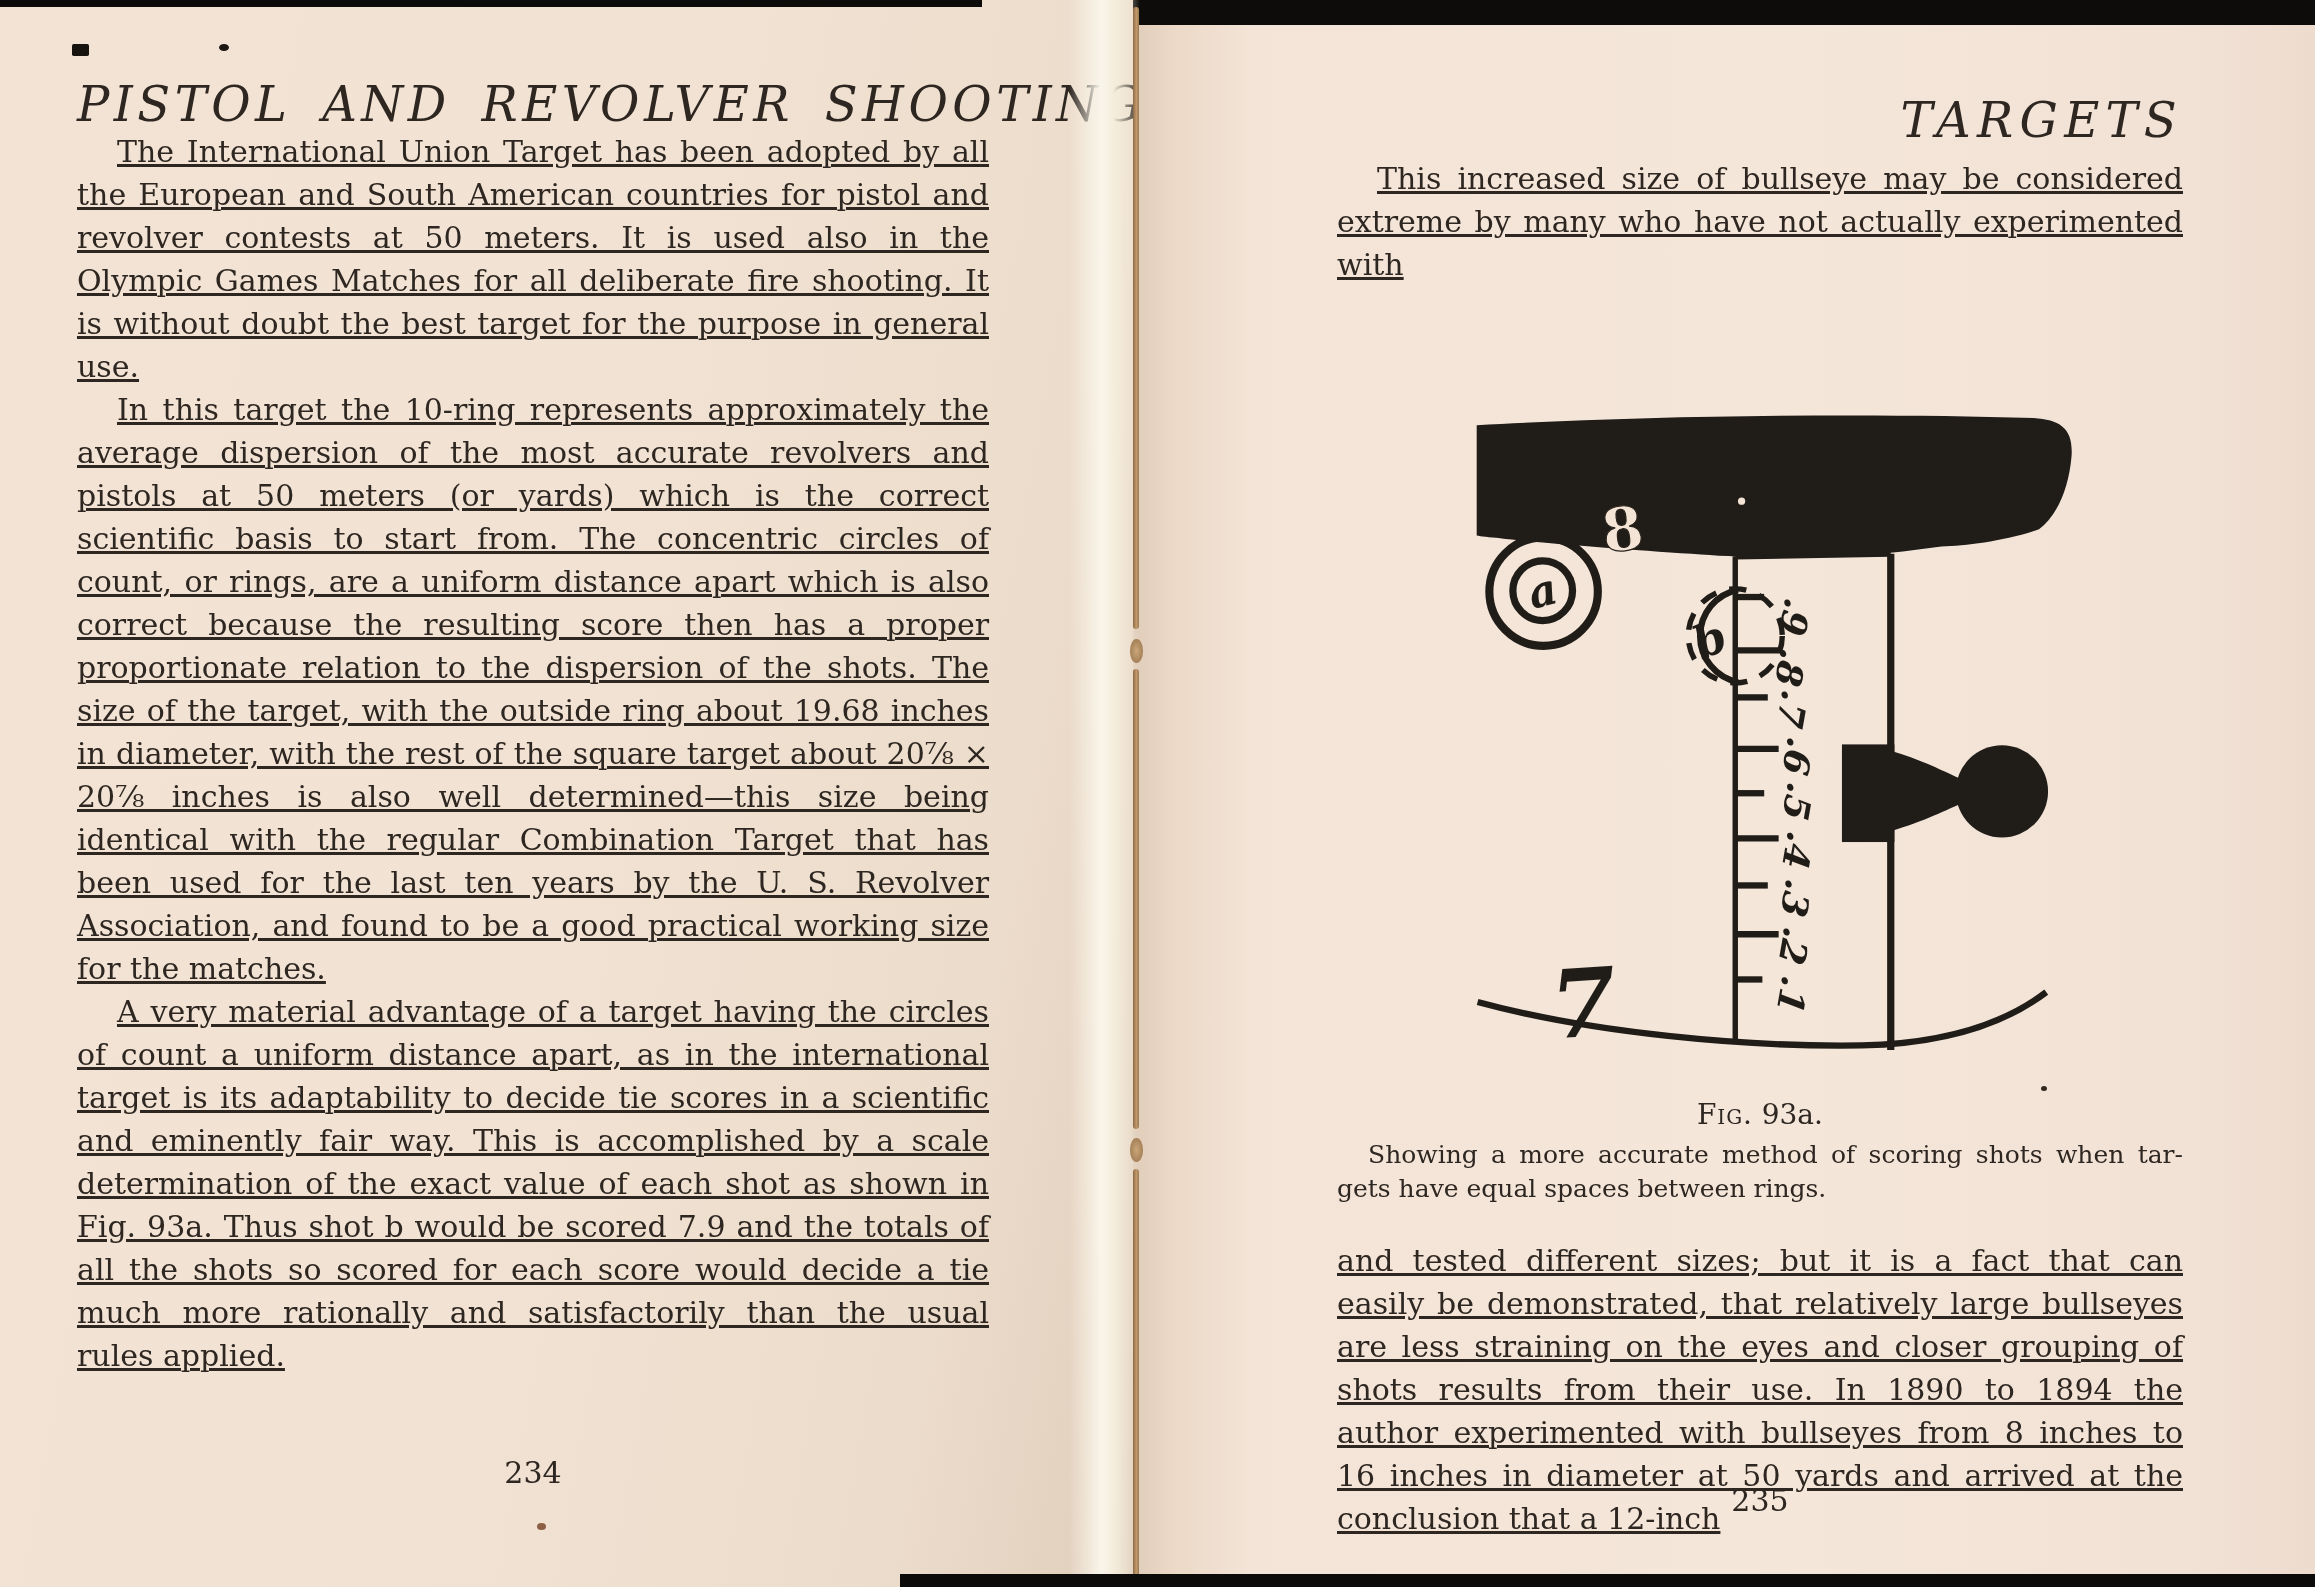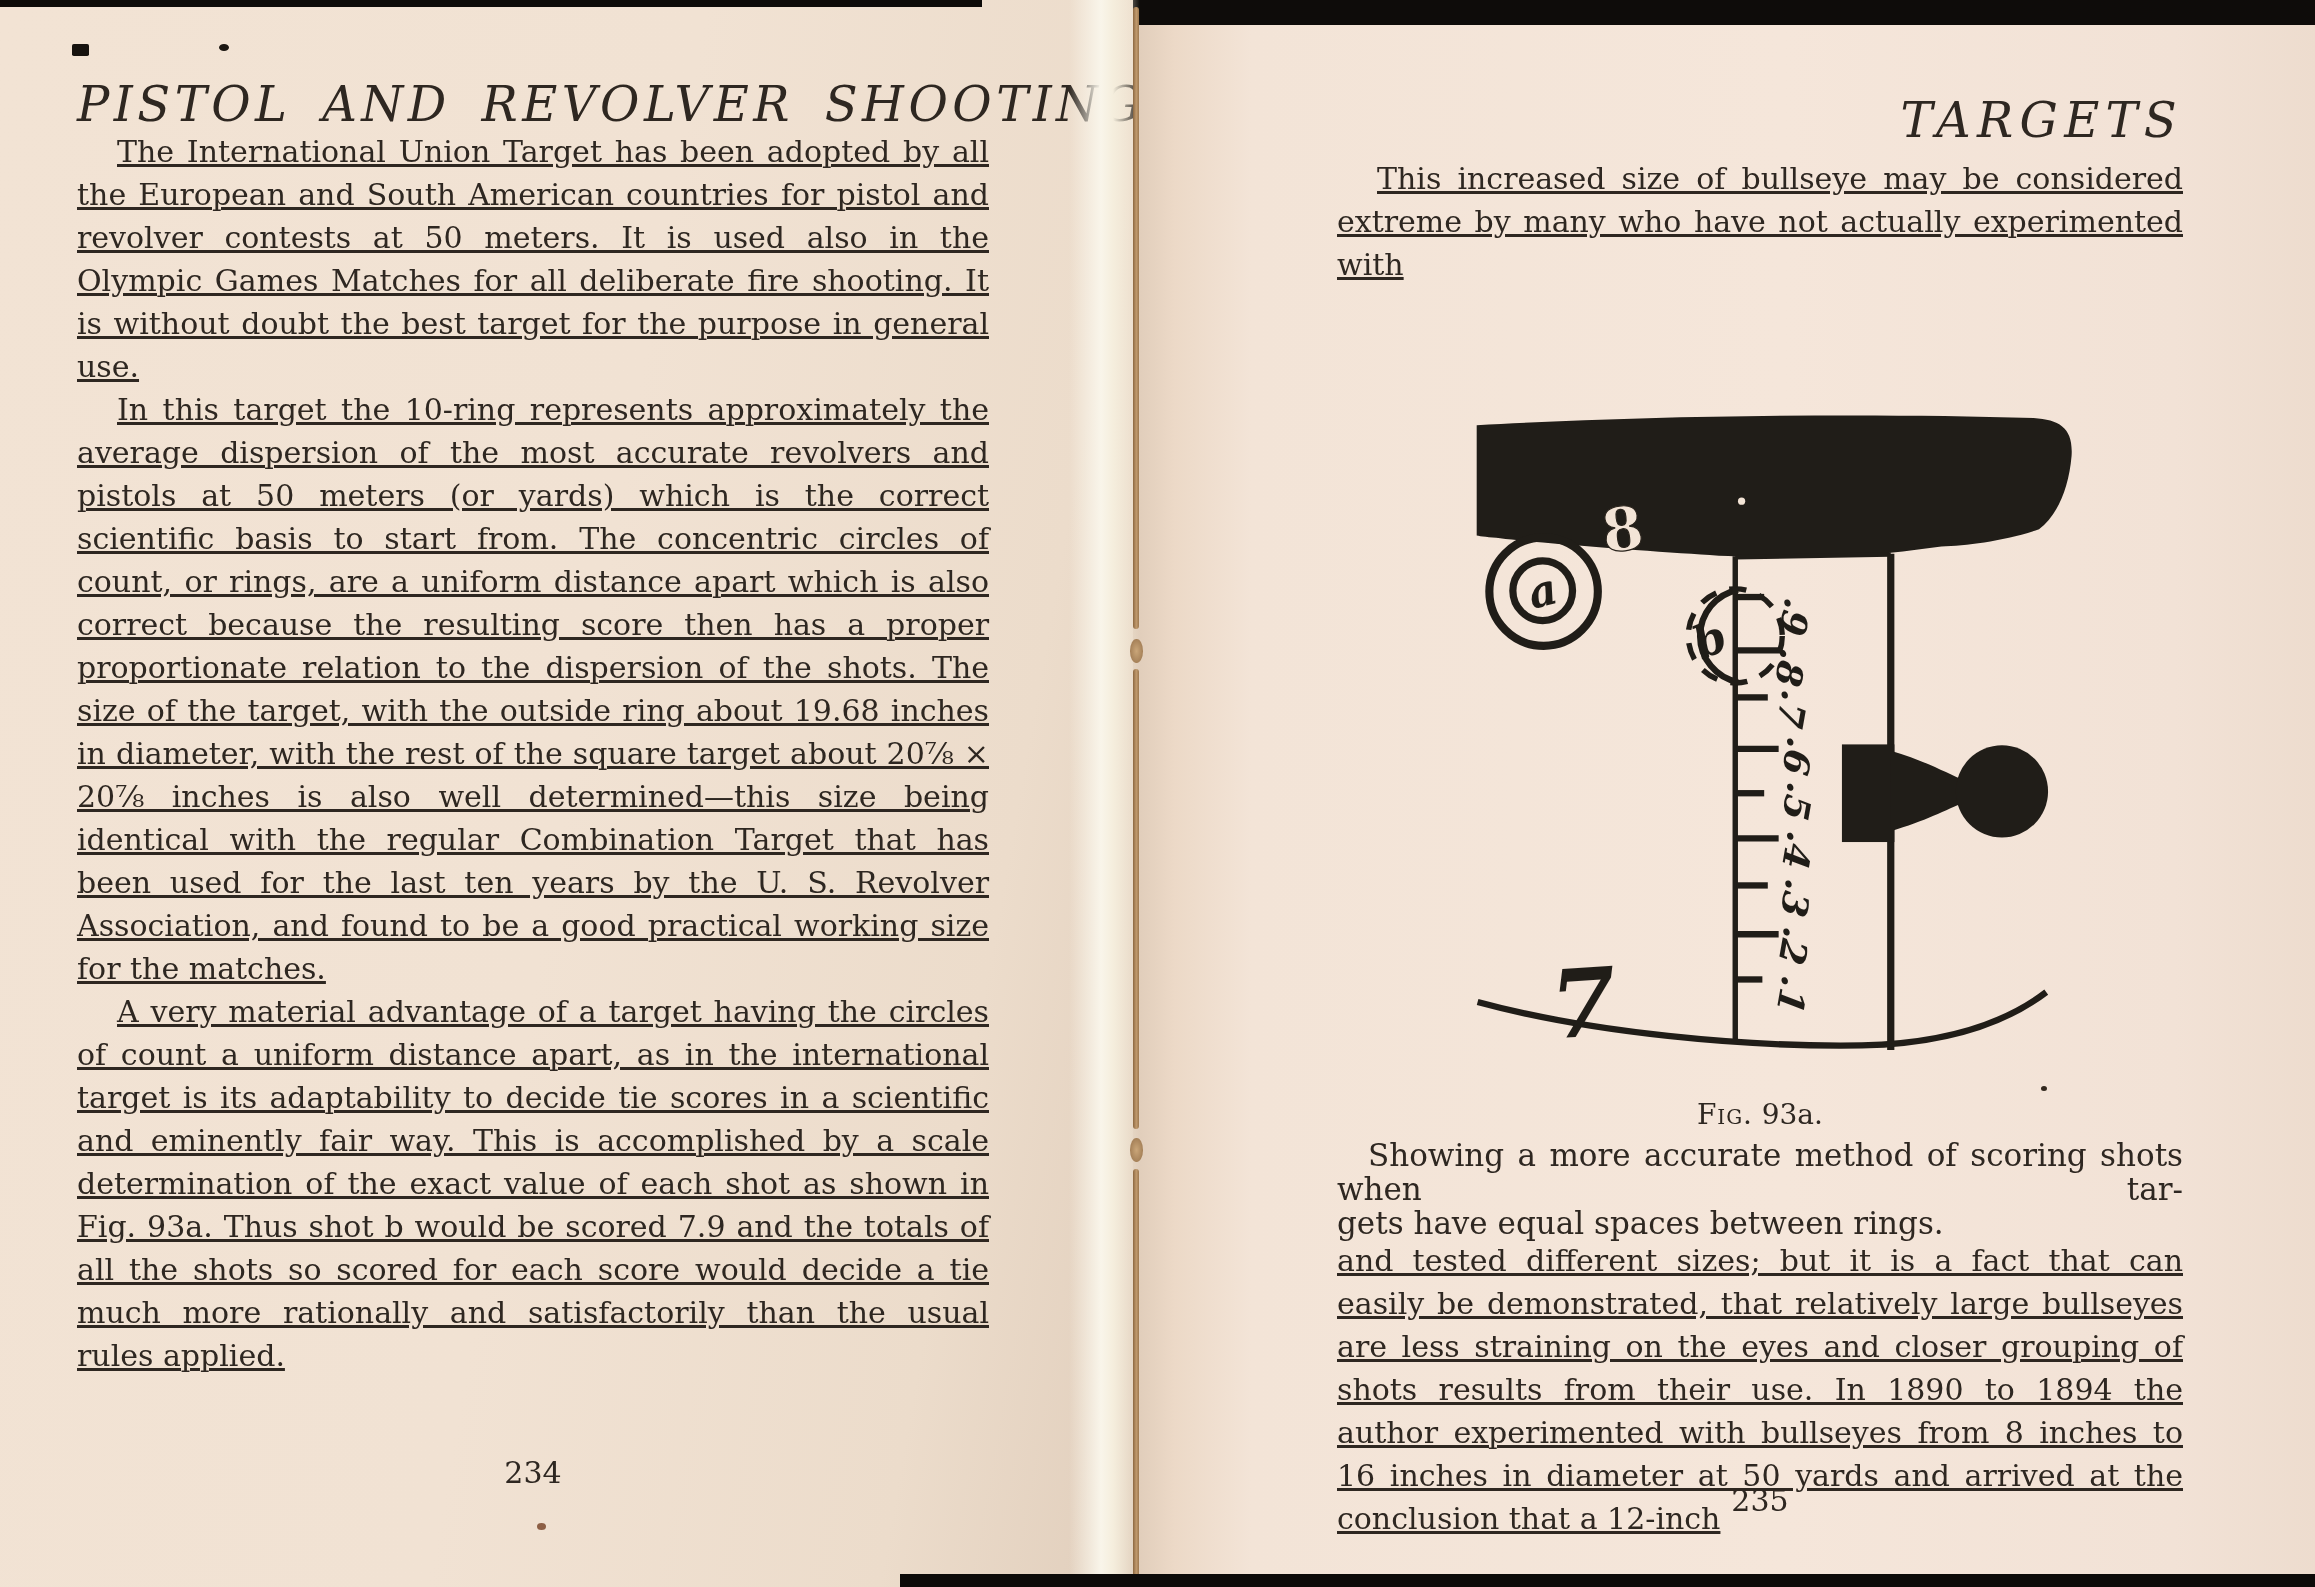--- a/index.html
+++ b/index.html
@@ -40,21 +40,21 @@
     color:#2e2721;letter-spacing:4.5px;word-spacing:11px;white-space:nowrap;}
   .body-block{position:absolute;font-size:30px;line-height:43px;color:#2e2721;text-align:justify;}
   .body-block p{margin:0;text-indent:40px;text-decoration:underline;}
   .no-indent{text-indent:0 !important;}
   .page-num{position:absolute;text-align:center;font-size:30px;color:#2e2721;}
 
   .fig-wrap{position:absolute;left:340px;top:384px;width:633px;height:669px;}
   .fig-caption-label{position:absolute;left:204px;top:1073px;width:846px;text-align:center;
     font-size:28px;color:#2e2721;}
   .fig-caption-label .sc{font-variant:small-caps;letter-spacing:0.9px;}
-  .fig-caption{position:absolute;left:204px;top:1113px;width:846px;font-size:31px;
+  .fig-caption{position:absolute;left:204px;top:1113px;width:846px;font-size:25px;
     line-height:34px;color:#2e2721;}
   .cap-line1{display:block;text-align:justify;text-align-last:justify;text-indent:31px;}
   .cap-line2{display:block;}
 
   .lp-head{left:77px;top:76px;width:912px;}
   .lp-body{left:77px;top:130px;width:912px;}
   .lp-num{left:77px;top:1455px;width:912px;}
   .rp-head{left:204px;top:67px;width:846px;letter-spacing:6.3px;}
   .rp-body1{left:204px;top:132px;width:846px;}
   .rp-body2{left:204px;top:1214px;width:846px;}

